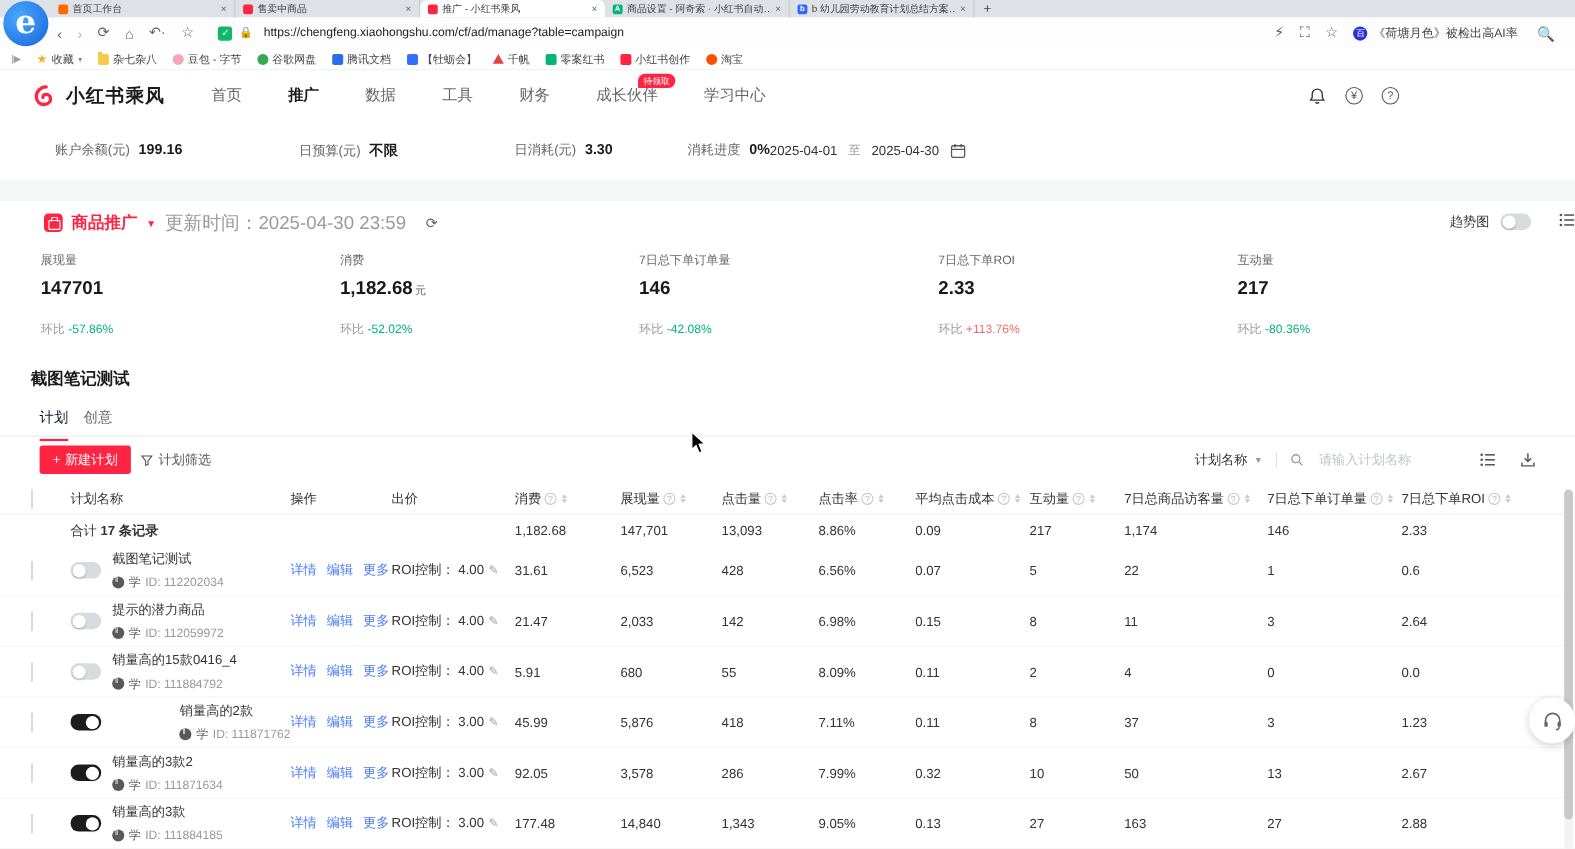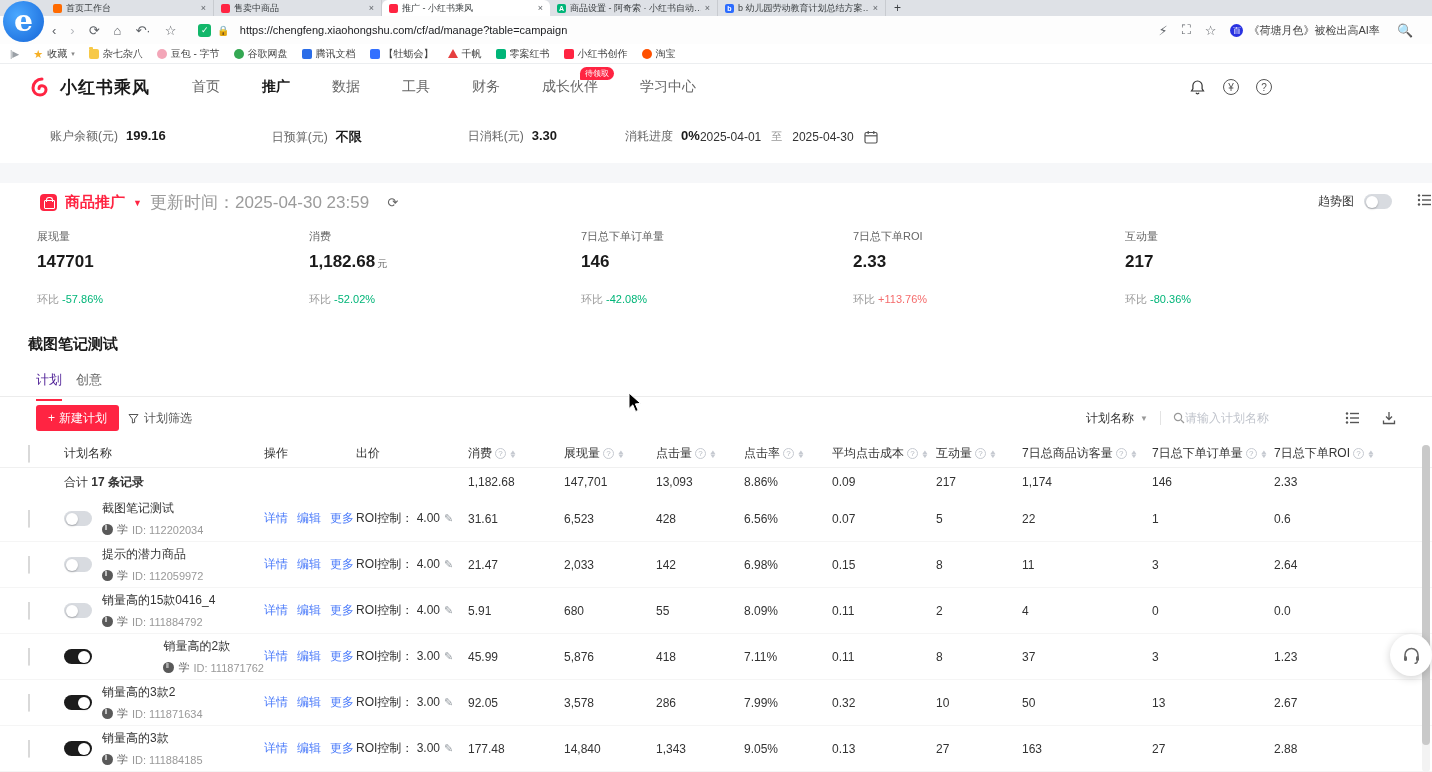--- a/index.html
+++ b/index.html
@@ -78,29 +78,29 @@
   .metric .ml { font-size:11px; color:#666; }
   .metric .mv { font-size:17px; font-weight:bold; color:#1a1a1a; margin-top:8px; }
   .metric .mv .unit { font-size:10px; font-weight:normal; color:#666; margin-left:2px; }
   .metric .mm { font-size:11px; color:#999; margin-top:20px; }
   .metric .mm .pct.down { color:#00b578; }
   .metric .mm .pct.up { color:#f56c6c; }
 
   #manage-title { position:absolute; top:152px; left:28px; font-size:15px; font-weight:bold; color:#1a1a1a; }
   #tabsrow { position:absolute; top:185px; left:0; width:1432px; height:29px; border-bottom:1px solid #ececec; }
   .mtab { position:absolute; top:3px; font-size:13px; color:#666; padding-bottom:10px; }
-  .mtab.active { color:#4c1d95; border-bottom:2px solid #ff2442; }
+  .mtab.active { color:#0f172a; border-bottom:2px solid #ff2442; }
   #toolbar { position:absolute; top:222px; left:0; width:1432px; height:28px; }
   #new-plan { position:absolute; left:36px; top:0; height:26px; background:#ff2442; color:#fff; border:none; border-radius:3px; font-size:12px; padding:0 12px; display:flex; align-items:center; gap:4px; }
   #plan-filter { position:absolute; left:128px; top:5px; font-size:12px; color:#555; display:flex; gap:5px; align-items:center; }
   #right-tools { position:absolute; right:36px; top:0; display:flex; align-items:center; height:26px; }
   #name-dd { font-size:12px; color:#333; display:flex; gap:6px; align-items:center; }
   #name-dd .car { font-size:8px; color:#999; }
   #tool-sep { width:1px; height:14px; background:#e3e3e3; margin:0 12px; }
-  #searchbox { display:flex; align-items:center; gap:0; width:150px; }
+  #searchbox { display:flex; align-items:center; gap:14px; width:150px; }
   #searchbox input { border:none; outline:none; font-size:12px; color:#333; width:120px; }
   #searchbox input::placeholder { color:#c0c4cc; }
   .tool-ic { color:#555; font-size:13px; margin-left:22px; }
 
   
   #table { position:absolute; top:257px; left:0; width:1432px; }
   .trow { display:flex; align-items:center; padding-left:28px; }
   #thead { height:28px; border-bottom:1px solid #f0f0f0; }
   .th { font-size:12px; color:#333; display:flex; align-items:center; gap:3px; }
   .info { width:11px; height:11px; border:1px solid #c6cad1; border-radius:50%; color:#b3b8c0; font-size:8px; line-height:10px; text-align:center; flex:none; }

